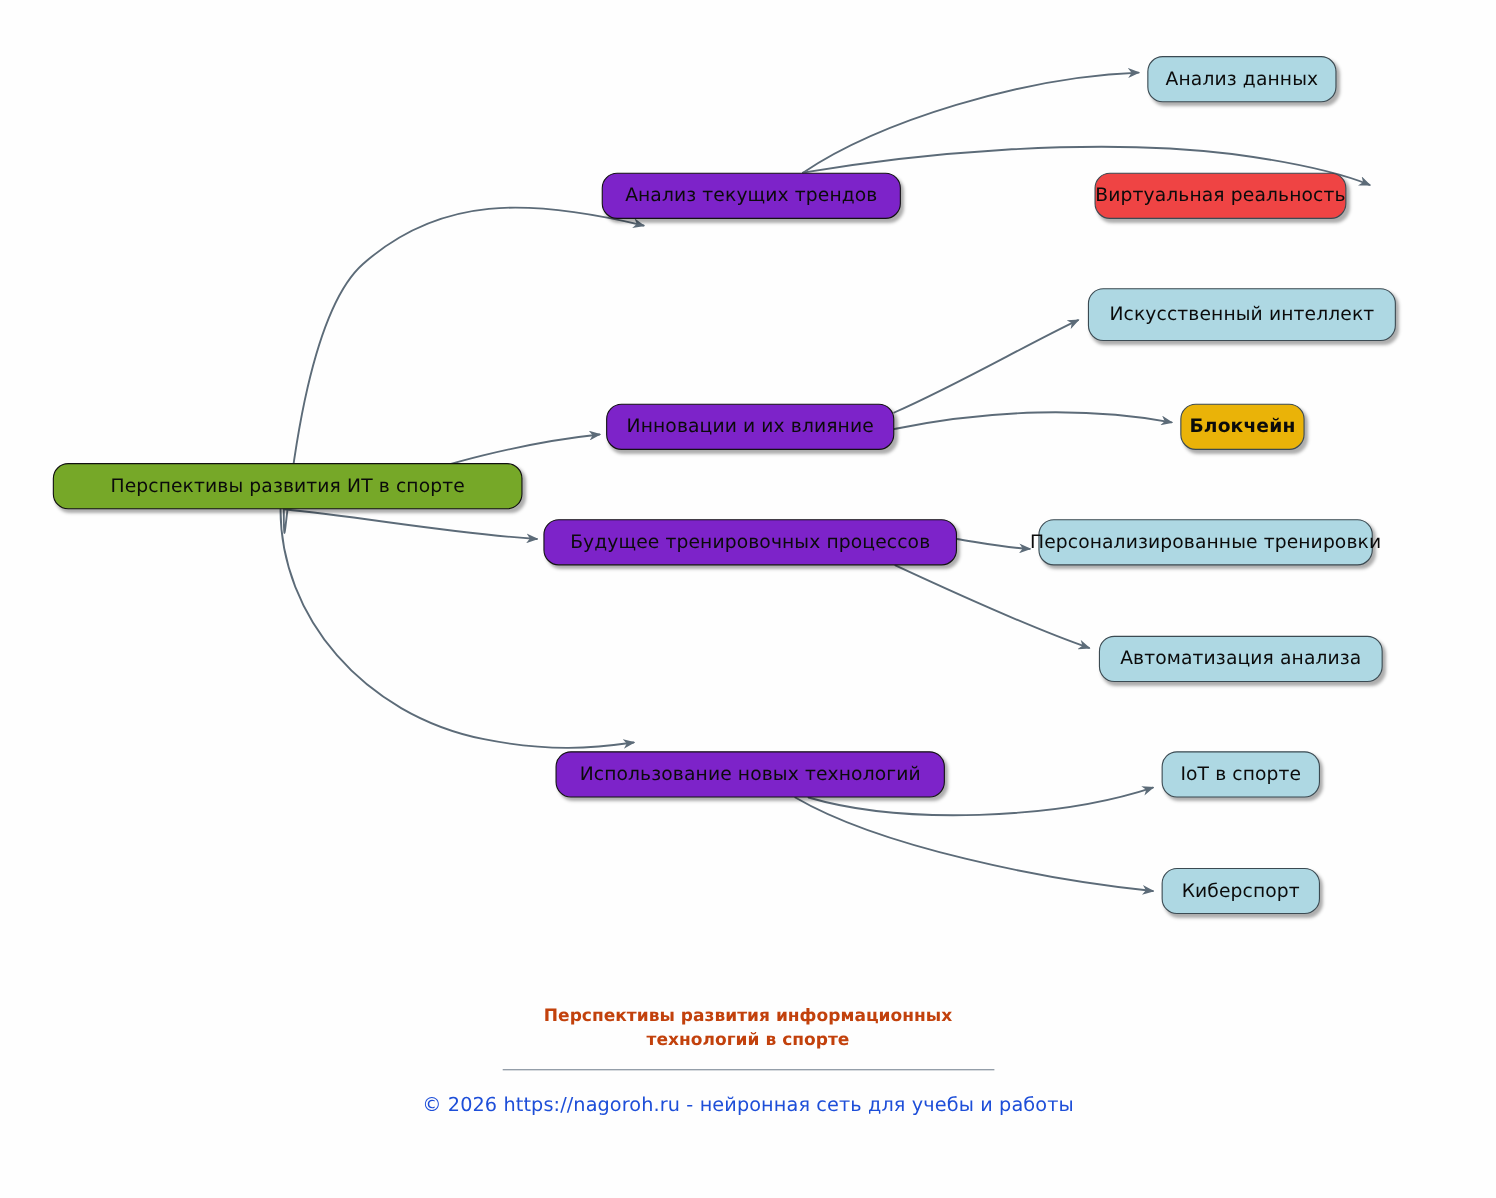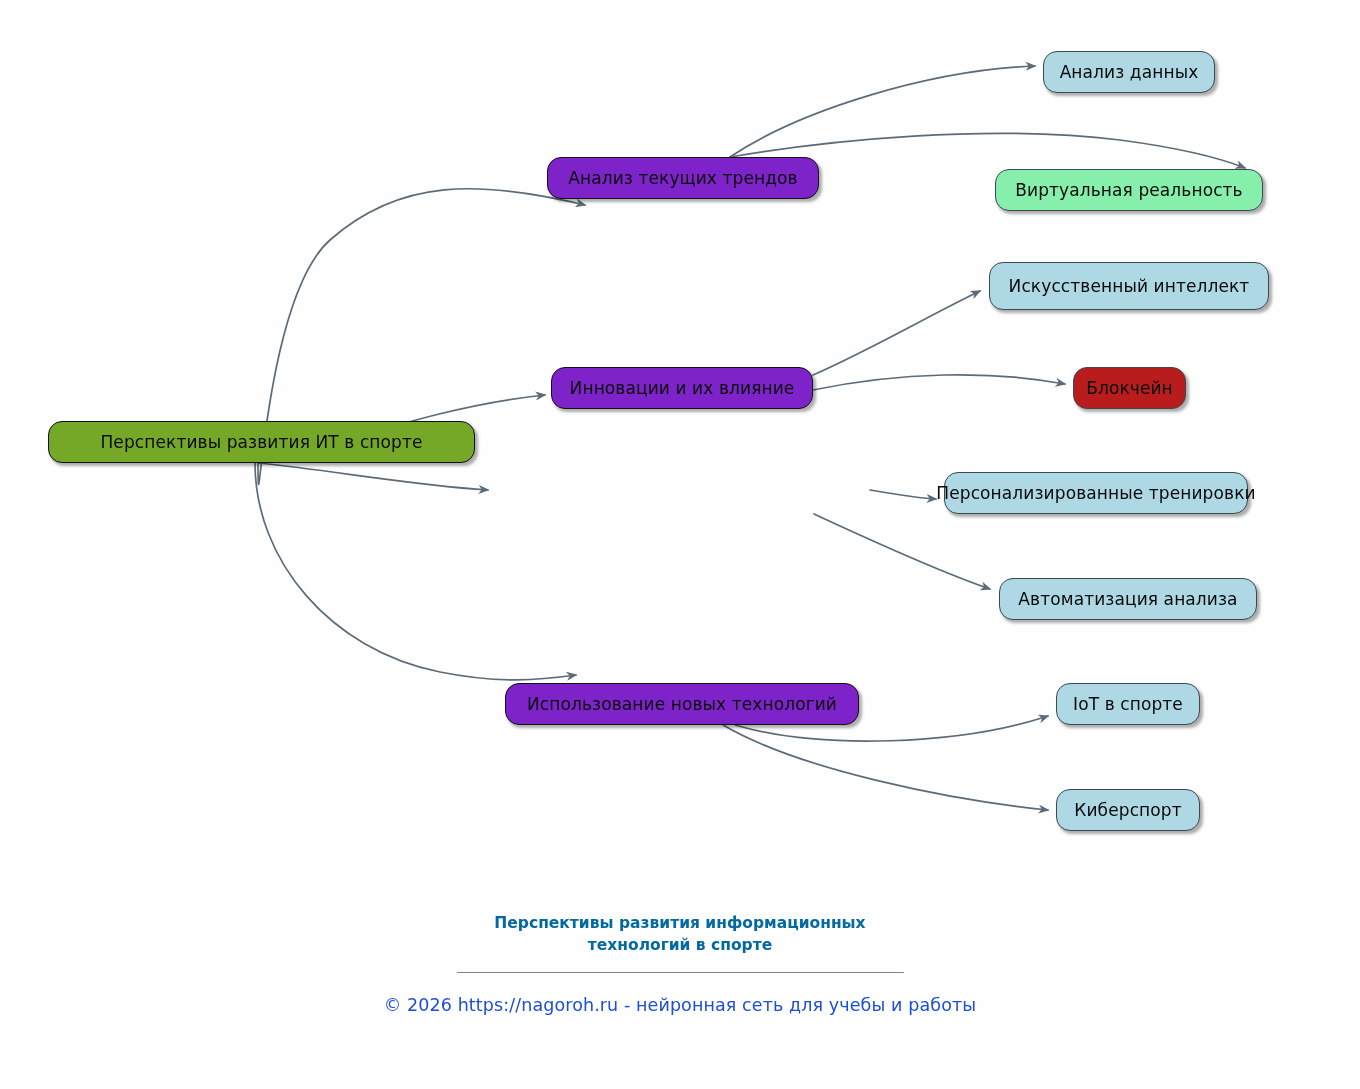--- a/index.html
+++ b/index.html
@@ -72,21 +72,21 @@
     left: 0;
     width: 1360px;
     text-align: center;
     color: #4d5966;
   }
 
   #footer-title {
     font-size: 15.5px;
     font-weight: bold;
     line-height: 1.42;
-    color: #0369a1;
+    color: #c2410c;
     white-space: pre-line;
   }
 
   #footer-rule {
     width: 447px;
     height: 1px;
     background: #7b8794;
     margin: 16px auto 0 auto;
   }
 
@@ -127,34 +127,37 @@
   <div class="node node-root" style="left: 48px; top: 421px; width: 427px; height: 42px; background: rgb(118, 168, 40);">
     <span>Перспективы развития ИТ в спорте</span>
   </div>
 
   <div class="node node-branch" style="left: 547px; top: 157px; width: 272px; height: 42px; background: rgb(125, 35, 201);">
     <span>Анализ текущих трендов</span>
   </div>
   <div class="node node-leaf" style="left: 1043px; top: 51px; width: 172px; height: 42px; background: rgb(174, 216, 227);">
     <span>Анализ данных</span>
   </div>
-  <div class="node node-leaf" style="left: 995px; top: 157px; width: 268px; height: 42px; background: #86efac; margin-top: 12px;">
+  <div class="node node-leaf" style="left: 995px; top: 157px; width: 229px; height: 42px; background: #ef4444;">
     <span>Виртуальная реальность</span>
   </div>
 
   <div class="node node-branch" style="left: 551px; top: 367px; width: 262px; height: 42px; background: rgb(125, 35, 201);">
     <span>Инновации и их влияние</span>
   </div>
   <div class="node node-leaf" style="left: 989px; top: 262px; width: 280px; height: 48px; background: rgb(174, 216, 227);">
     <span>Искусственный интеллект</span>
   </div>
-  <div class="node node-leaf" style="left: 1073px; top: 367px; width: 113px; height: 42px; background: #b91c1c;">
+  <div class="node node-leaf" style="left: 1073px; top: 367px; width: 113px; height: 42px; background: #eab308; font-weight: bold;">
     <span>Блокчейн</span>
   </div>
 
+  <div class="node node-branch" style="left: 494px; top: 472px; width: 376px; height: 42px; background: rgb(125, 35, 201);">
+    <span>Будущее тренировочных процессов</span>
+  </div>
   <div class="node node-leaf" style="left: 944px; top: 472px; width: 304px; height: 42px; background: rgb(174, 216, 227);">
     <span>Персонализированные тренировки</span>
   </div>
   <div class="node node-leaf" style="left: 999px; top: 578px; width: 258px; height: 42px; background: rgb(174, 216, 227);">
     <span>Автоматизация анализа</span>
   </div>
 
   <div class="node node-branch" style="left: 505px; top: 683px; width: 354px; height: 42px; background: rgb(125, 35, 201);">
     <span>Использование новых технологий</span>
   </div>

